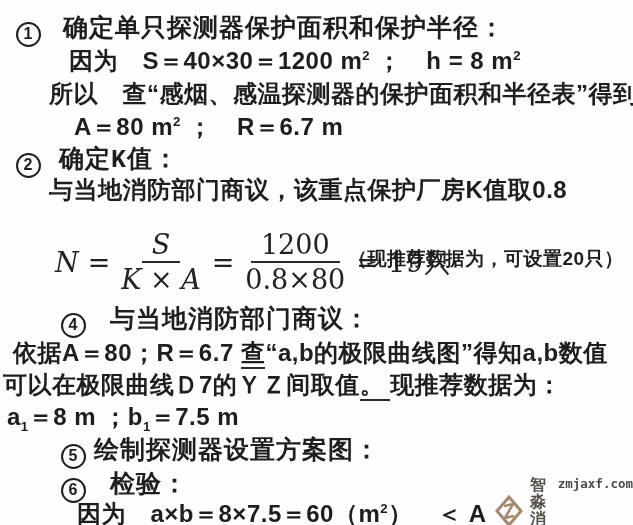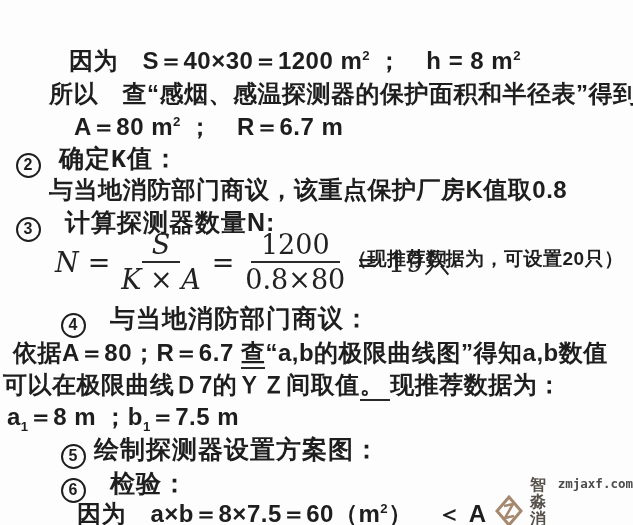--- a/index.html
+++ b/index.html
@@ -83,44 +83,44 @@
   }
   .wm-text { display: flex; flex-direction: row; line-height: 1.05; }
   .wm-brand { font-size: 16px; font-weight: 700; color: #555049; letter-spacing: 1px; }
   .wm-url { font-size: 12.5px; font-weight: 700; color: #4c4c4c; font-family: "DejaVu Sans Mono", "Liberation Mono", monospace; }
 </style>
 </head>
 <body>
 
 <div class="page">
 
+  <div class="line title-line" style="left:16px; top:11px;">
+    <span class="circled">1</span>
+    <span style="margin-left:14px;">确定单只探测器保护面积和保护半径：</span>
+  </div>
 
   <div class="line" style="left:49px; top:45px;margin-left:20px;">
     <span>因为　S＝40×30＝1200 m</span><sup class="u2">2</sup><span> ；　h = 8 m</span><sup class="u2">2</sup>
   </div>
 
   <div class="line" style="left:49px; top:78px;">
     <span>所以　查“感烟、感温探测器的保护面积和半径表”得到</span>
   </div>
 
   <div class="line" style="left:74px; top:111px;">
     <span>A＝80 m</span><sup class="u2">2</sup><span> ；　R＝6.7 m</span>
   </div>
 
   <div class="line title-line" style="left:16px; top:142px;">
     <span class="circled">2</span>
     <span style="margin-left:10px;font-family:Liberation Mono, monospace;">确定K值：</span>
   </div>
 
   <div class="line" style="left:49px; top:174px;">与当地消防部门商议，该重点保护厂房K值取0.8</div>
 
-  <div class="line title-line" style="left:16px; top:206px;">
-    <span class="circled">3</span>
-    <span style="margin-left:16px;">计算探测器数量N:</span>
-  </div>
 
   <div class="formula">
     <span class="var">N</span>
     <span>=</span>
     <span class="frac">
       <span class="fnum var">S</span>
       <span class="fden var">K × A</span>
     </span>
     <span>=</span>
     <span class="frac">

